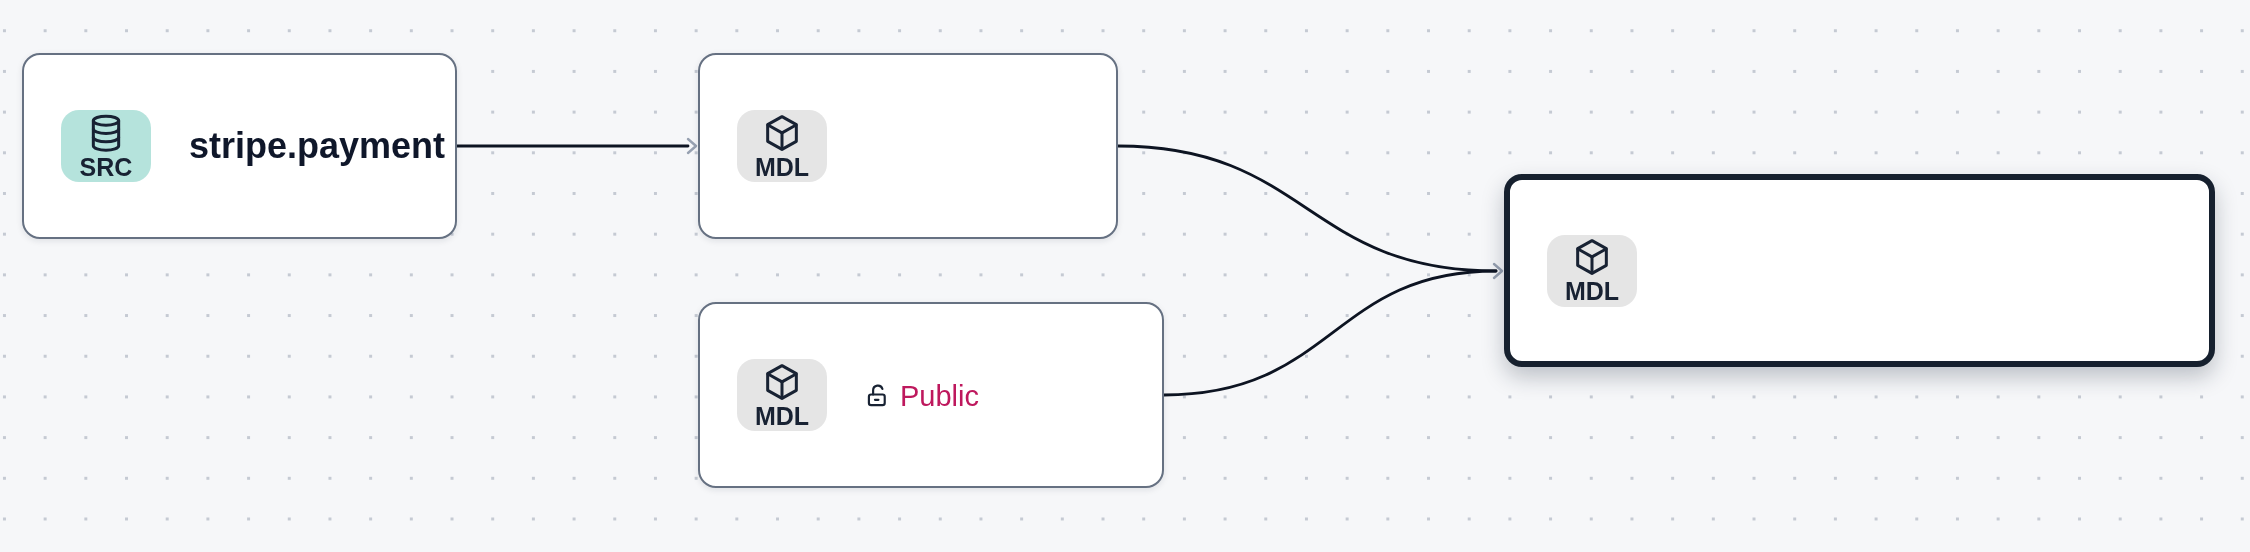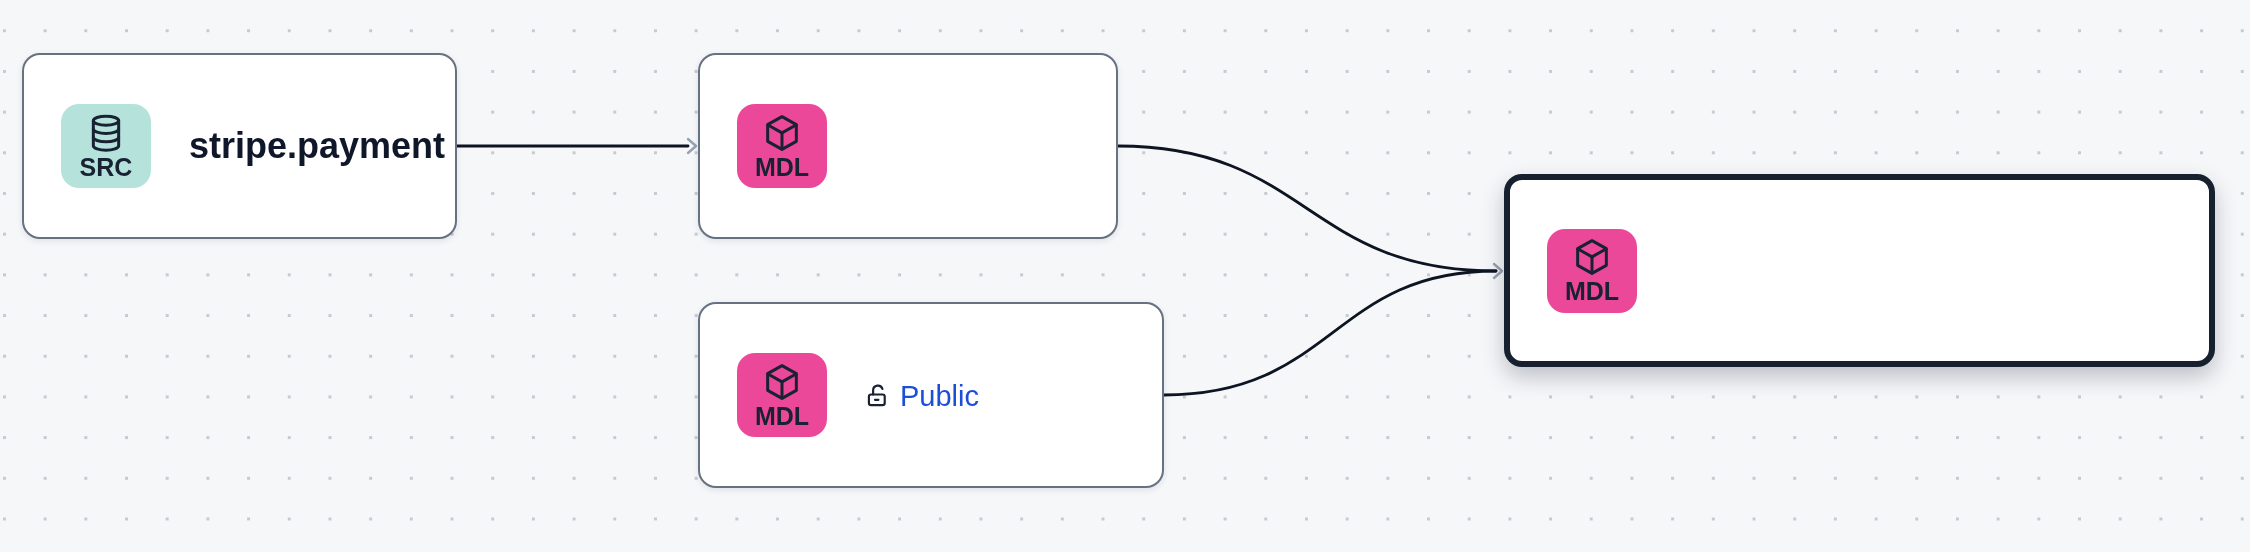--- a/index.html
+++ b/index.html
@@ -38,30 +38,30 @@
     box-shadow: 0 2px 6px rgba(20,30,50,0.10);
     cursor: pointer;
   }
   .node.selected {
     border: 6px solid #16202e;
     box-shadow: 0 10px 22px rgba(20,30,50,0.25);
   }
   .badge {
     flex: 0 0 auto;
     width: 90px;
-    height: 84px;
+    height: 72px;
     border-radius: 18px;
     display: flex;
     flex-direction: column;
     align-items: center;
     justify-content: center;
     color: #182233;
   }
   .badge-src { background: #b5e3dc; }
-  .badge-mdl { background: #ec4899; }
+  .badge-mdl { background: #e5e5e5; }
   .badge svg { width: 40px; height: 40px; display: block; }
   .badge-label {
     margin-top: 2px;
     font-size: 25px;
     font-weight: 600;
     line-height: 1;
     color: #182233;
   }
   .node-text { min-width: 0; }
   .node-title {
@@ -75,21 +75,21 @@
     display: flex;
     align-items: center;
     gap: 9px;
     margin-top: 3px;
     color: #182233;
   }
   .node-meta svg { width: 26px; height: 26px; display: block; }
   .node-meta .meta-label {
     font-size: 29px;
     line-height: 1.1;
-    color: #1d4ed8;
+    color: #be185d;
   }
 </style>
 </head>
 <body>
 
 <div class="canvas">
 
   <svg class="edges" viewBox="0 0 2250 552" xmlns="http://www.w3.org/2000/svg">
     <g fill="none" stroke-width="2.8" stroke-linecap="round" stroke="#0d1422">
       <path d="M457 146 H688"></path>

